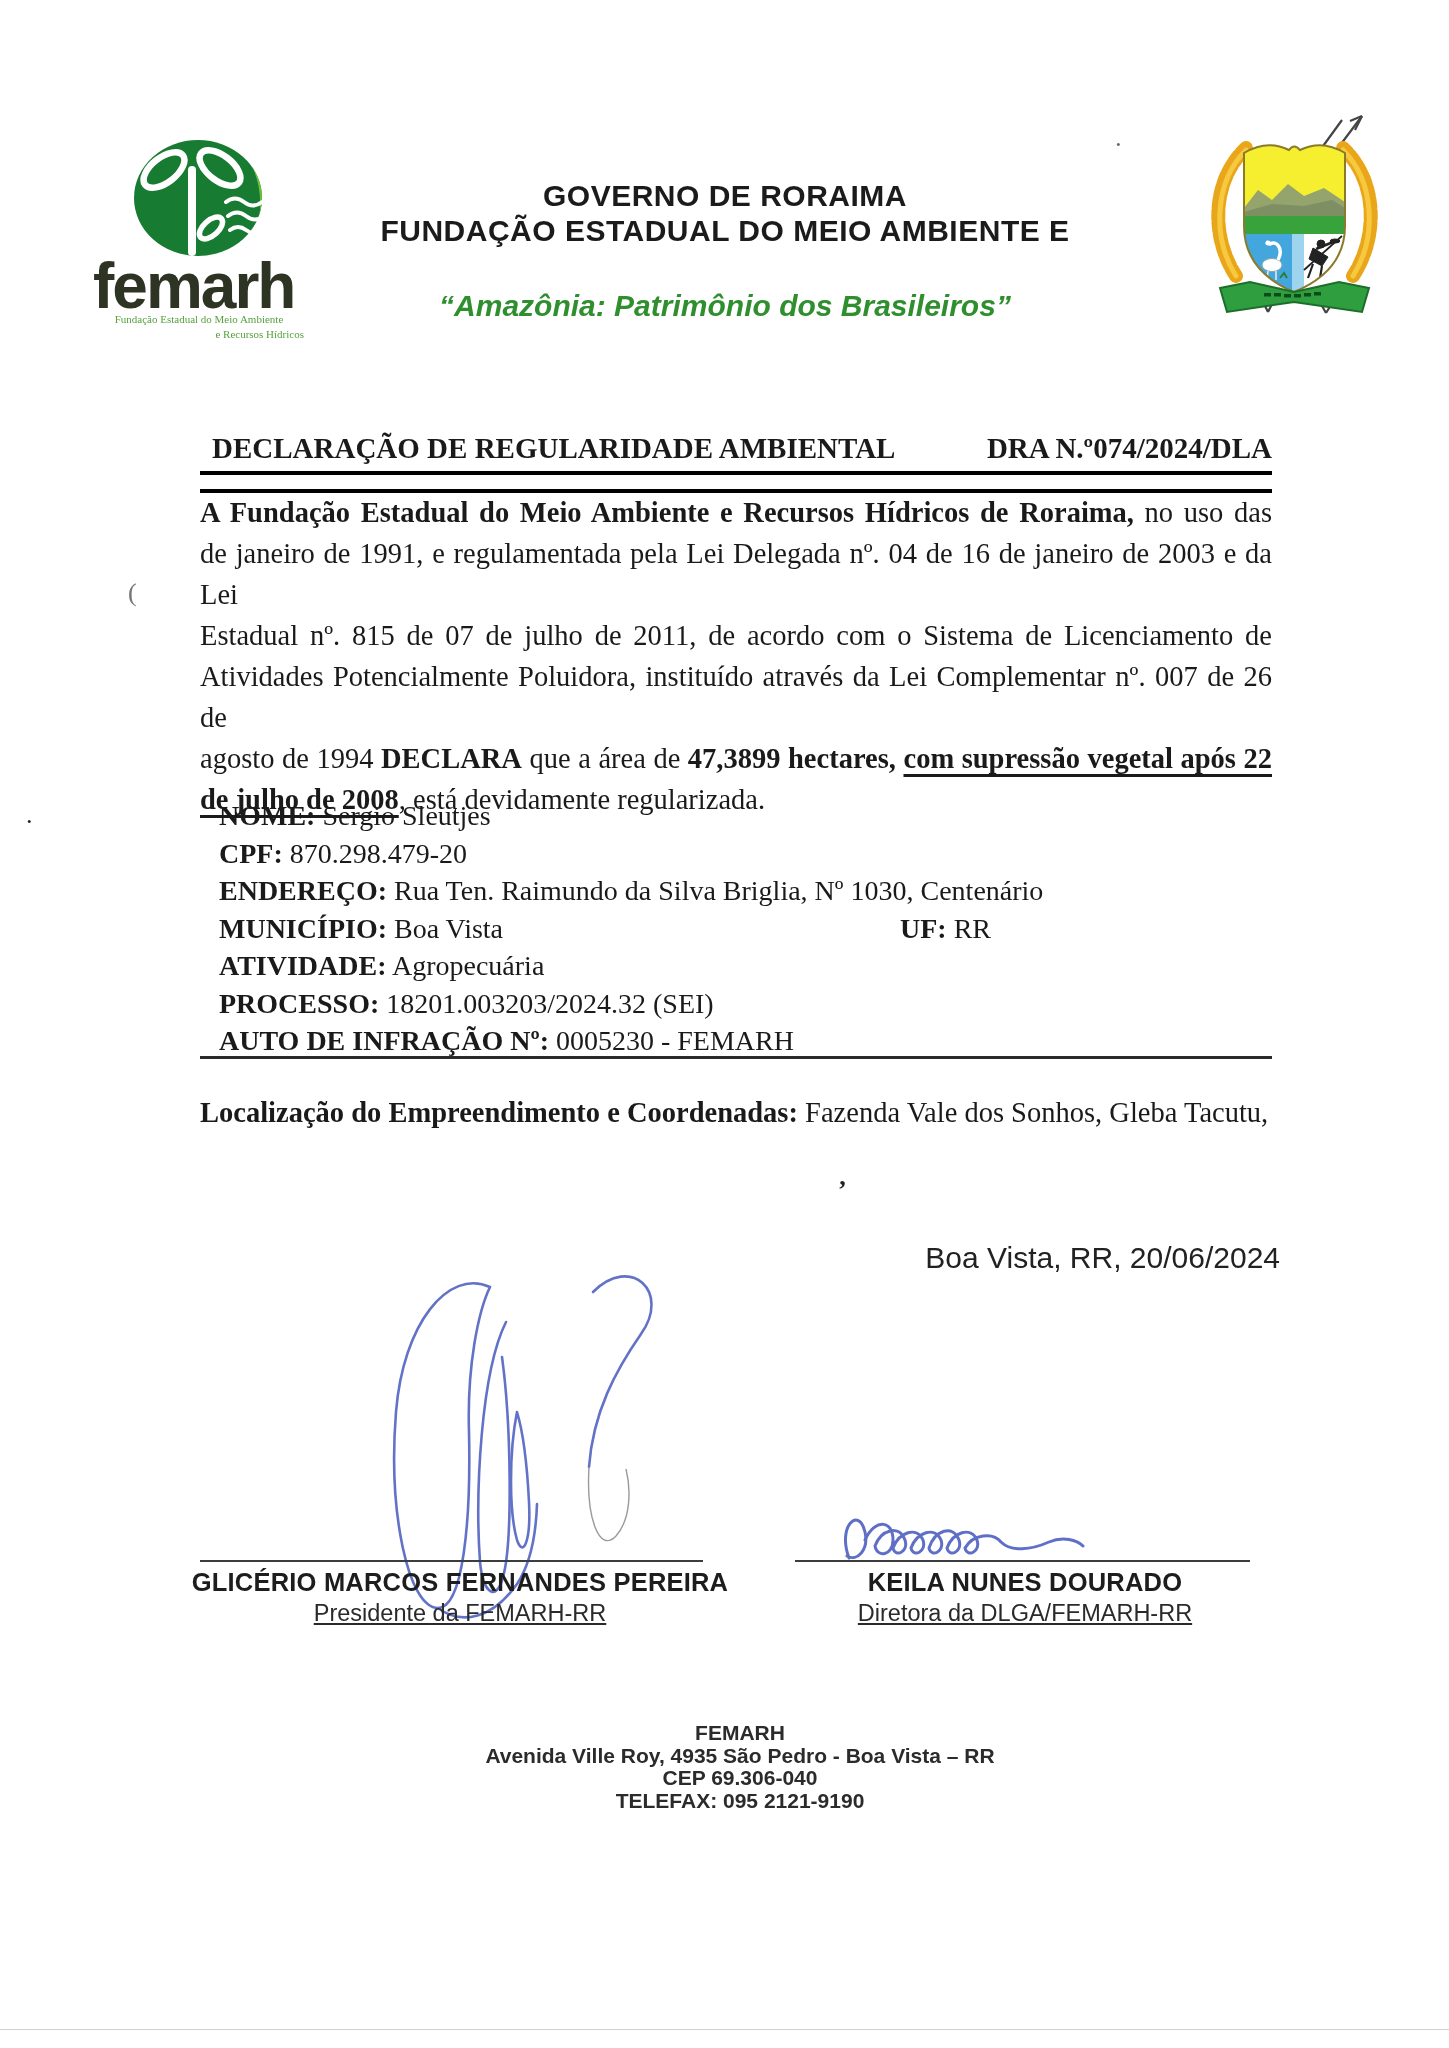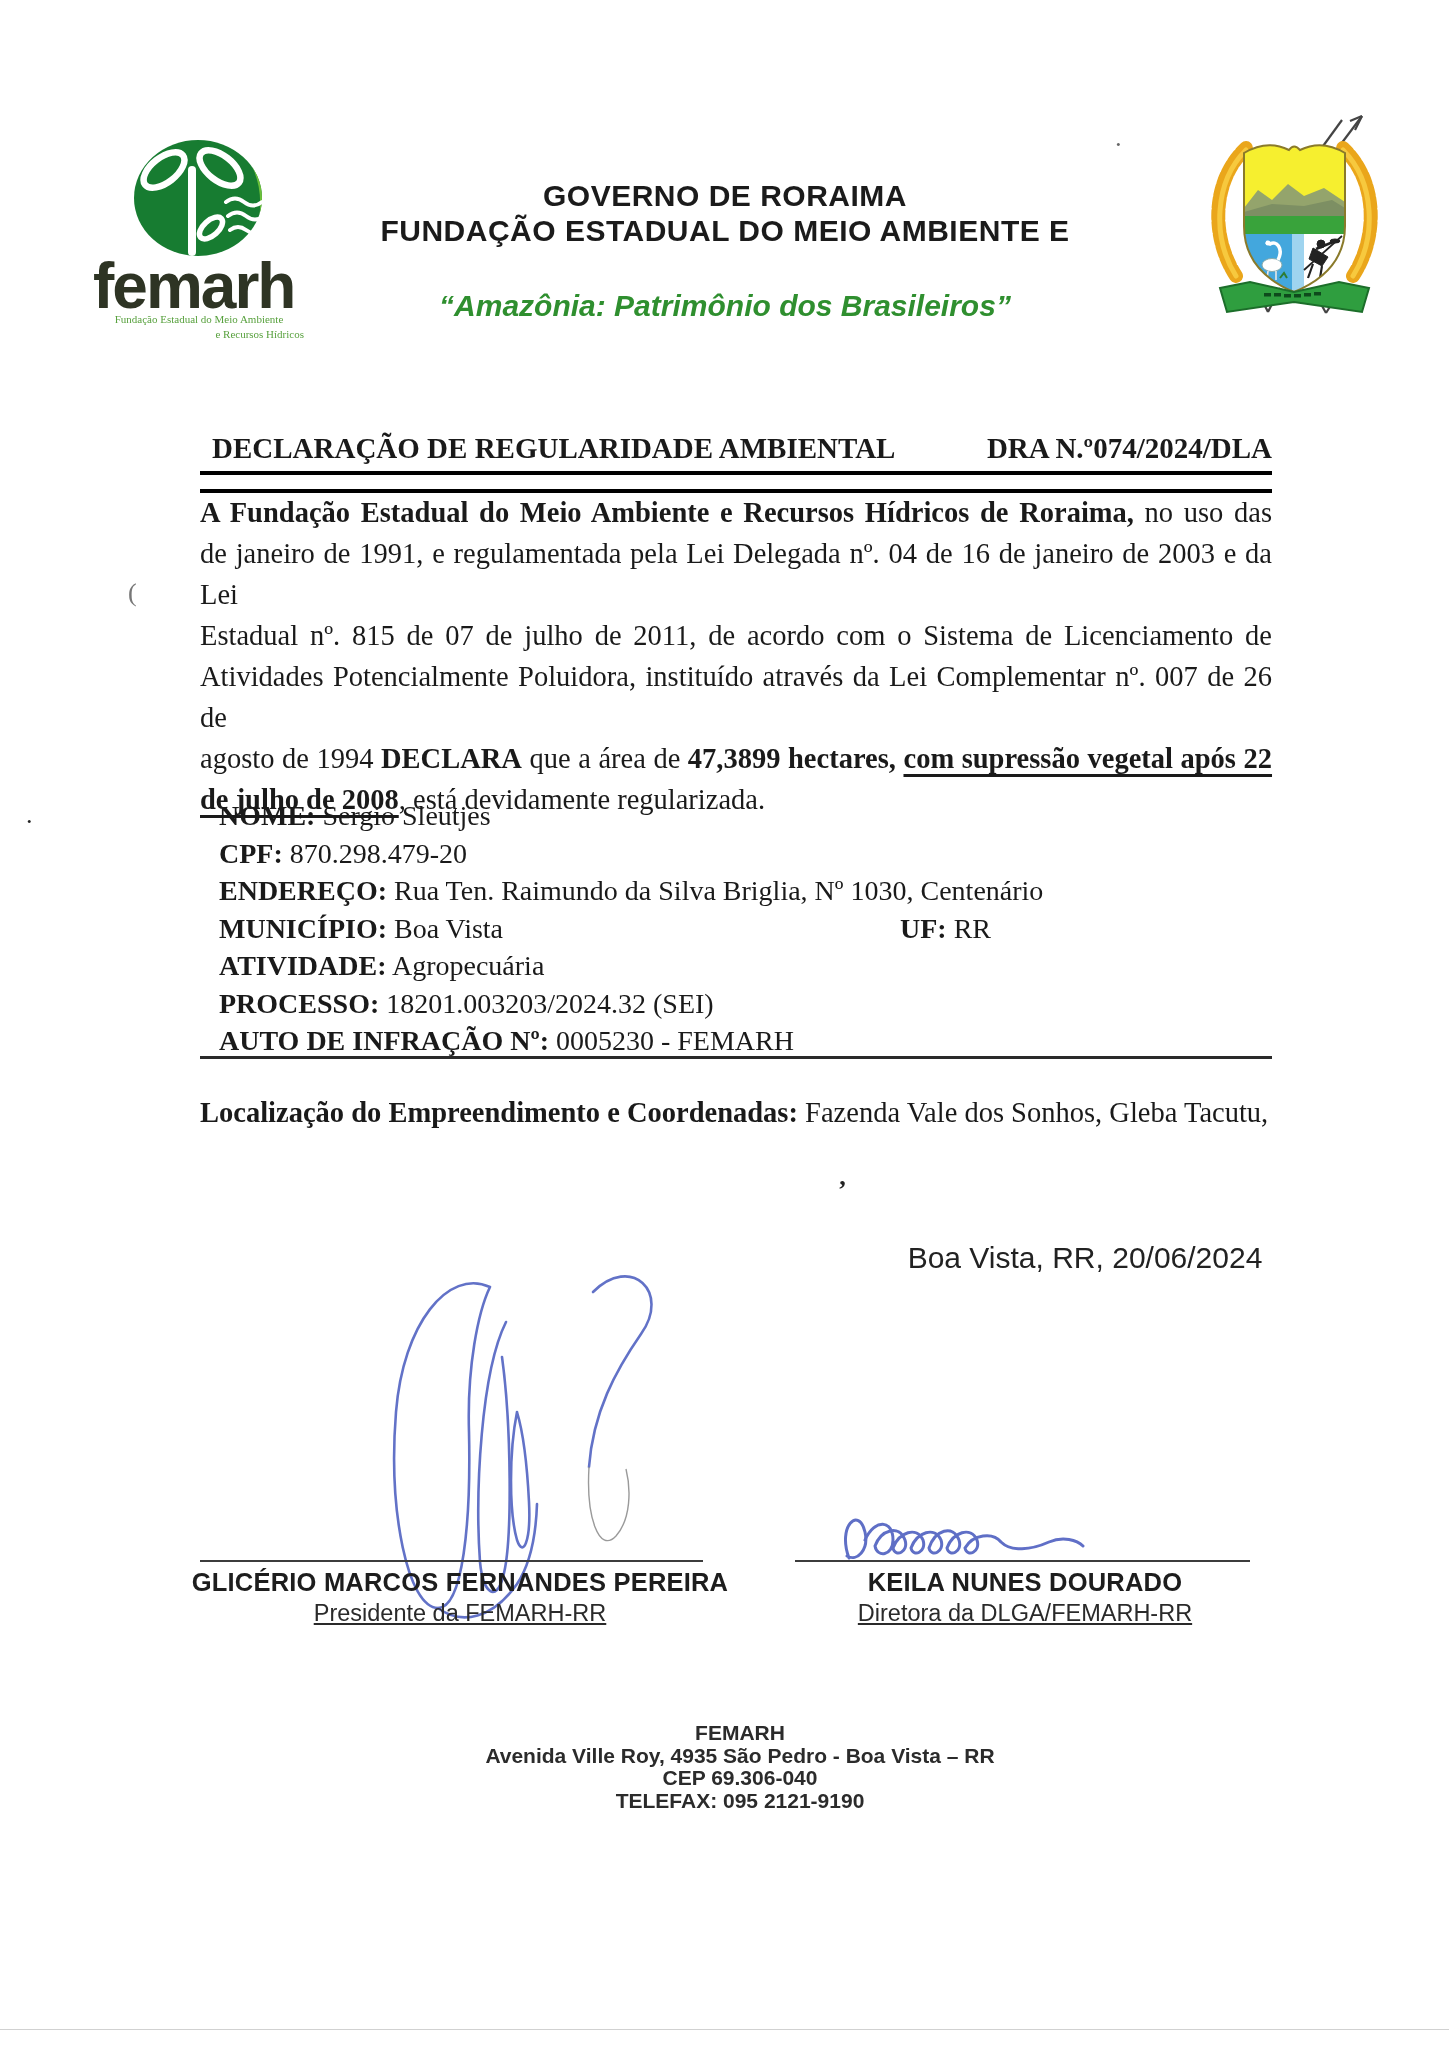--- a/index.html
+++ b/index.html
@@ -37,21 +37,21 @@
   
   .details{position:absolute;left:219px;top:797px;width:1060px;font-size:28px;}
   .drow{position:relative;height:37.5px;line-height:37.5px;white-space:nowrap;}
   .dlab{font-weight:bold;}
   .d2{position:absolute;left:681px;top:0;}
 
   .rule2{position:absolute;left:200px;top:1056px;width:1072px;height:2.5px;background:#2a2a2a;}
 
   .location{position:absolute;left:200px;top:1094px;width:1090px;font-size:28.5px;line-height:37px;}
 
-  .date-line{position:absolute;left:890px;top:1241px;width:390px;text-align:center;
+  .date-line{position:absolute;left:890px;top:1241px;width:390px;text-align:right;
              font-family:"Liberation Sans", sans-serif;font-size:30px;color:#222;}
 
   
   .sig-line{position:absolute;top:1560px;border-top:2px solid #3c3c3c;height:0;}
   .sig-line.left{left:200px;width:503px;}
   .sig-line.right{left:795px;width:455px;}
   .sig-block{position:absolute;top:1568px;text-align:center;font-family:"Liberation Sans", sans-serif;}
   .sig-block.left{left:180px;width:560px;}
   .sig-block.right{left:790px;width:470px;}
   .sig-name{font-weight:bold;font-size:25.5px;color:#1d1d1d;letter-spacing:.2px;}

